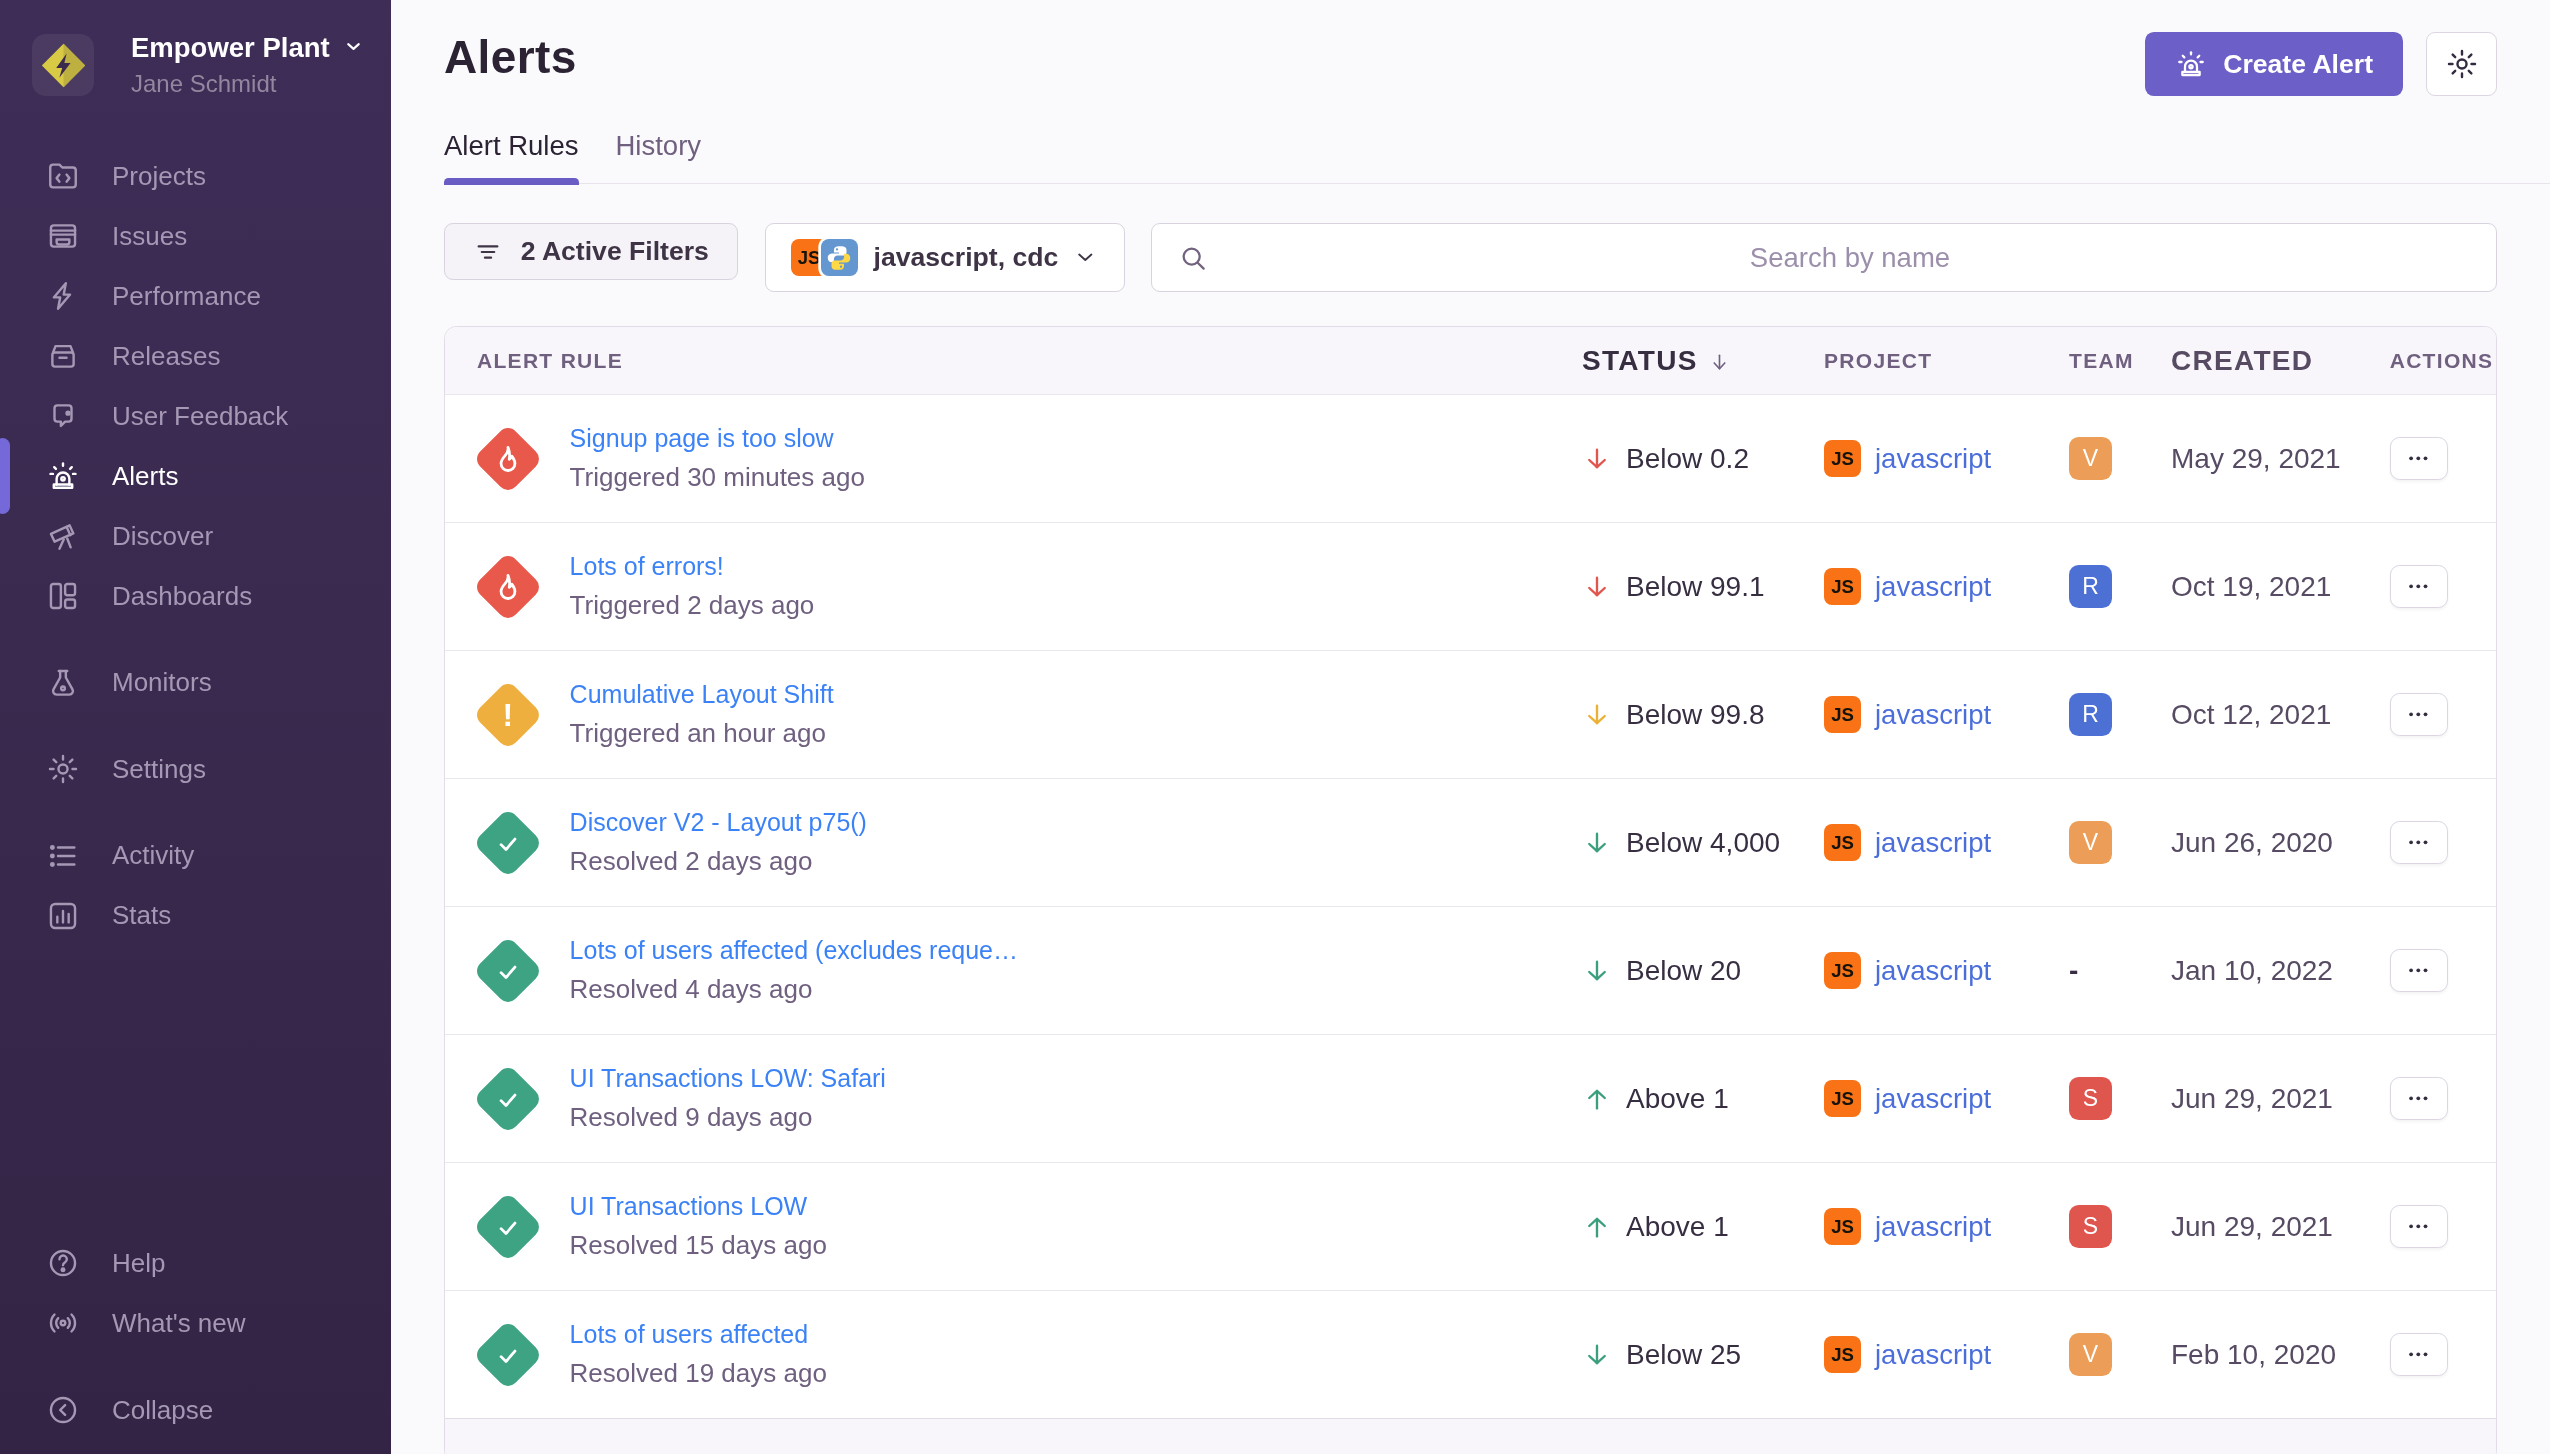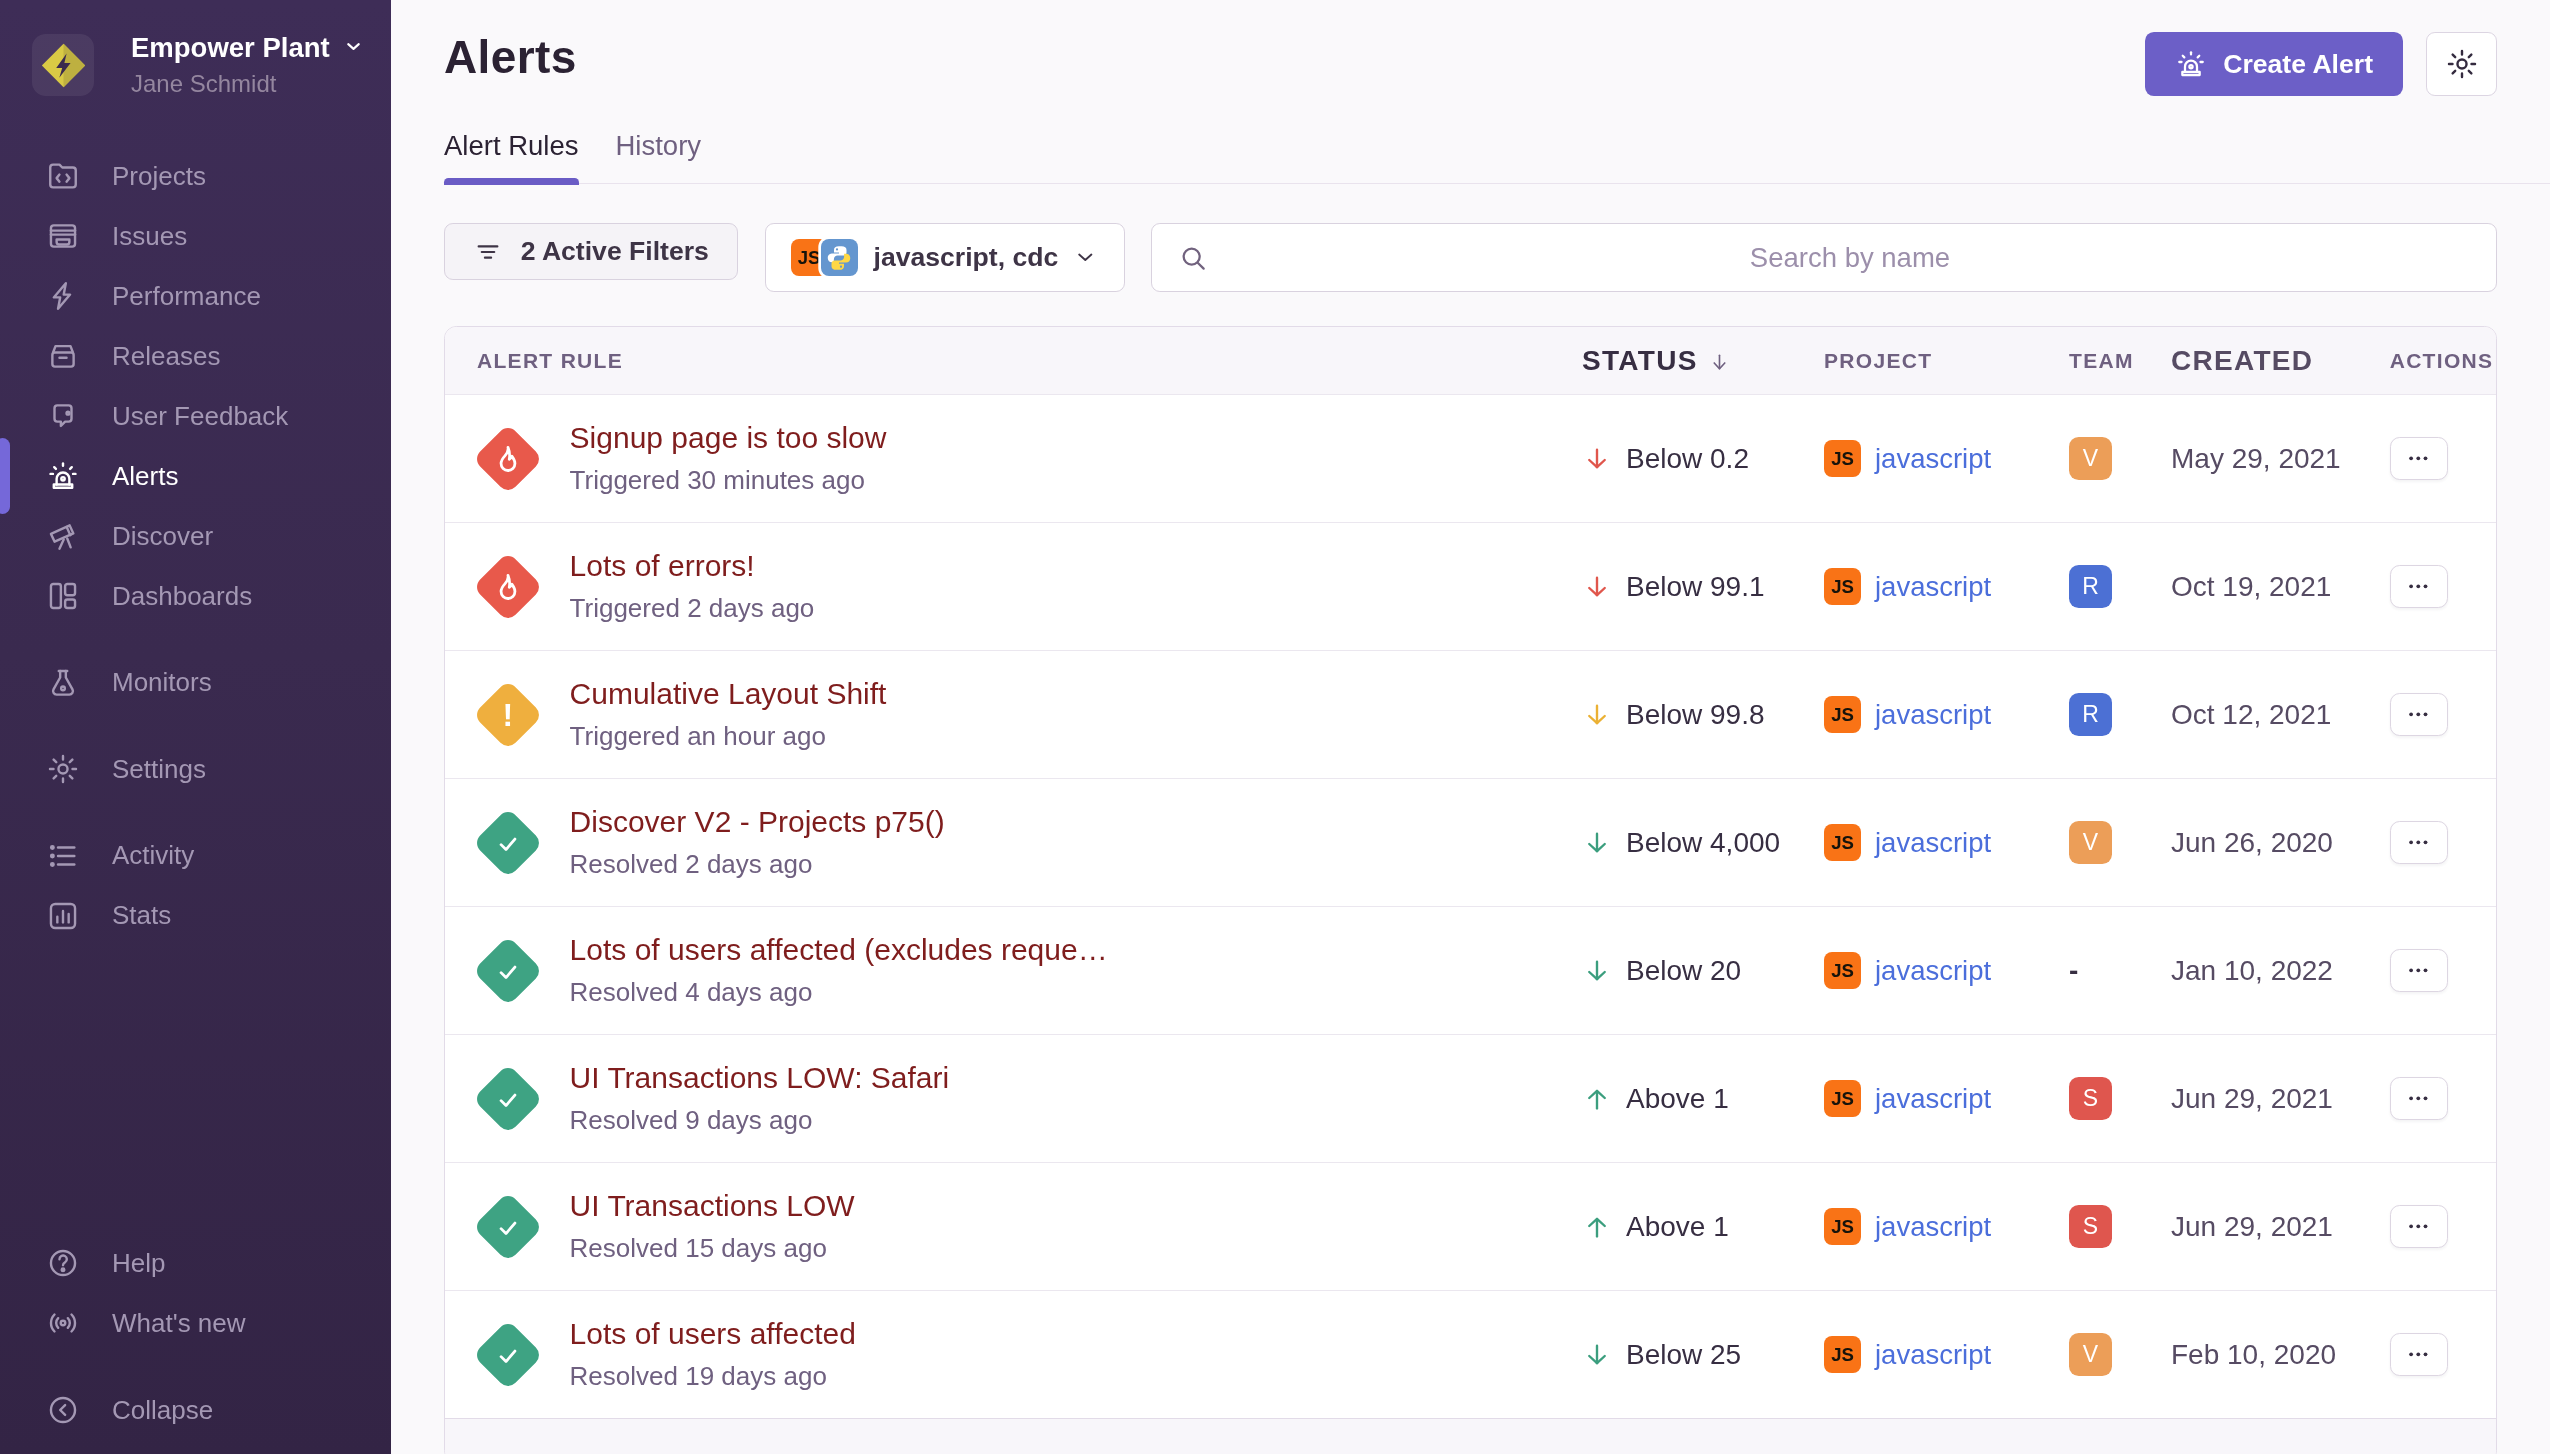--- a/index.html
+++ b/index.html
@@ -93,21 +93,21 @@
 
   .trow { height:128px; border-top:1.8px solid #EBE7EF; background:#fff; }
   .c-rule { display:flex; align-items:center; }
   .sev-wrap { width:73px; height:73px; margin-left:26.6px; display:flex; align-items:center; justify-content:center; }
   .sev { width:50px; height:50px; border-radius:10.6px; transform:rotate(45deg);
     display:flex; align-items:center; justify-content:center; }
   .sev > * { transform:rotate(-45deg); }
   .sev svg { width:37px; height:37px; stroke:#fff; fill:none; stroke-width:1.8; stroke-linecap:round; stroke-linejoin:round; }
   .sev .bang { color:#fff; font-size:32px; font-weight:700; font-family:inherit; }
   .rule-text { margin-left:25px; display:flex; flex-direction:column; }
-  .rule-name { font-size:30px; color:#7f1d1d; text-decoration:none; cursor:pointer; }
+  .rule-name { font-size:25px; color:#3b82f6; text-decoration:none; cursor:pointer; }
   .rule-meta { margin-top:9.7px; font-size:26px; color:#6F6080; }
   .c-status { display:flex; align-items:center; gap:14px; font-size:28px; color:#372E42; }
   .dir { width:30px; height:30px; display:flex; }
   .dir svg { width:100%; height:100%; stroke:currentColor; fill:none; stroke-width:1.9; stroke-linecap:round; stroke-linejoin:round; }
   .c-project { display:flex; align-items:center; gap:14px; }
   .project-link { font-size:27.5px; color:#4B6EDB; text-decoration:none; cursor:pointer; }
   .team-badge { width:43px; height:43px; border-radius:9.7px; color:#fff; font-size:23px;
     display:flex; align-items:center; justify-content:center; }
   .team-dash { font-size:28px; color:#372E42; font-weight:700; }
   .c-created { font-size:28px; color:#564B63; }
@@ -523,21 +523,21 @@
         <div class="trow grid-cols">
     <div class="c-rule">
       <div class="sev-wrap">
         <div class="sev" style="background: rgb(62, 163, 131);">
                 <svg viewBox="0 0 24 24">
                   <path d="m7.5 12.6 3.2 3.2 5.8-6.8"></path>
                 </svg>
               </div>
       </div>
       <div class="rule-text">
-        <a class="rule-name">Discover V2 - Projects p75()</a>
+        <a class="rule-name">Discover V2 - Layout p75()</a>
         <div class="rule-meta">Resolved 2 days ago</div>
       </div>
     </div>
     <div class="c-status">
       <span class="dir" style="color: rgb(59, 158, 126);">
               <svg viewBox="0 0 24 24">
                 <path d="M12 4.5v14"></path>
                 <path d="m5.8 12.8 6.2 5.7 6.2-5.7"></path>
               </svg>
             </span>

